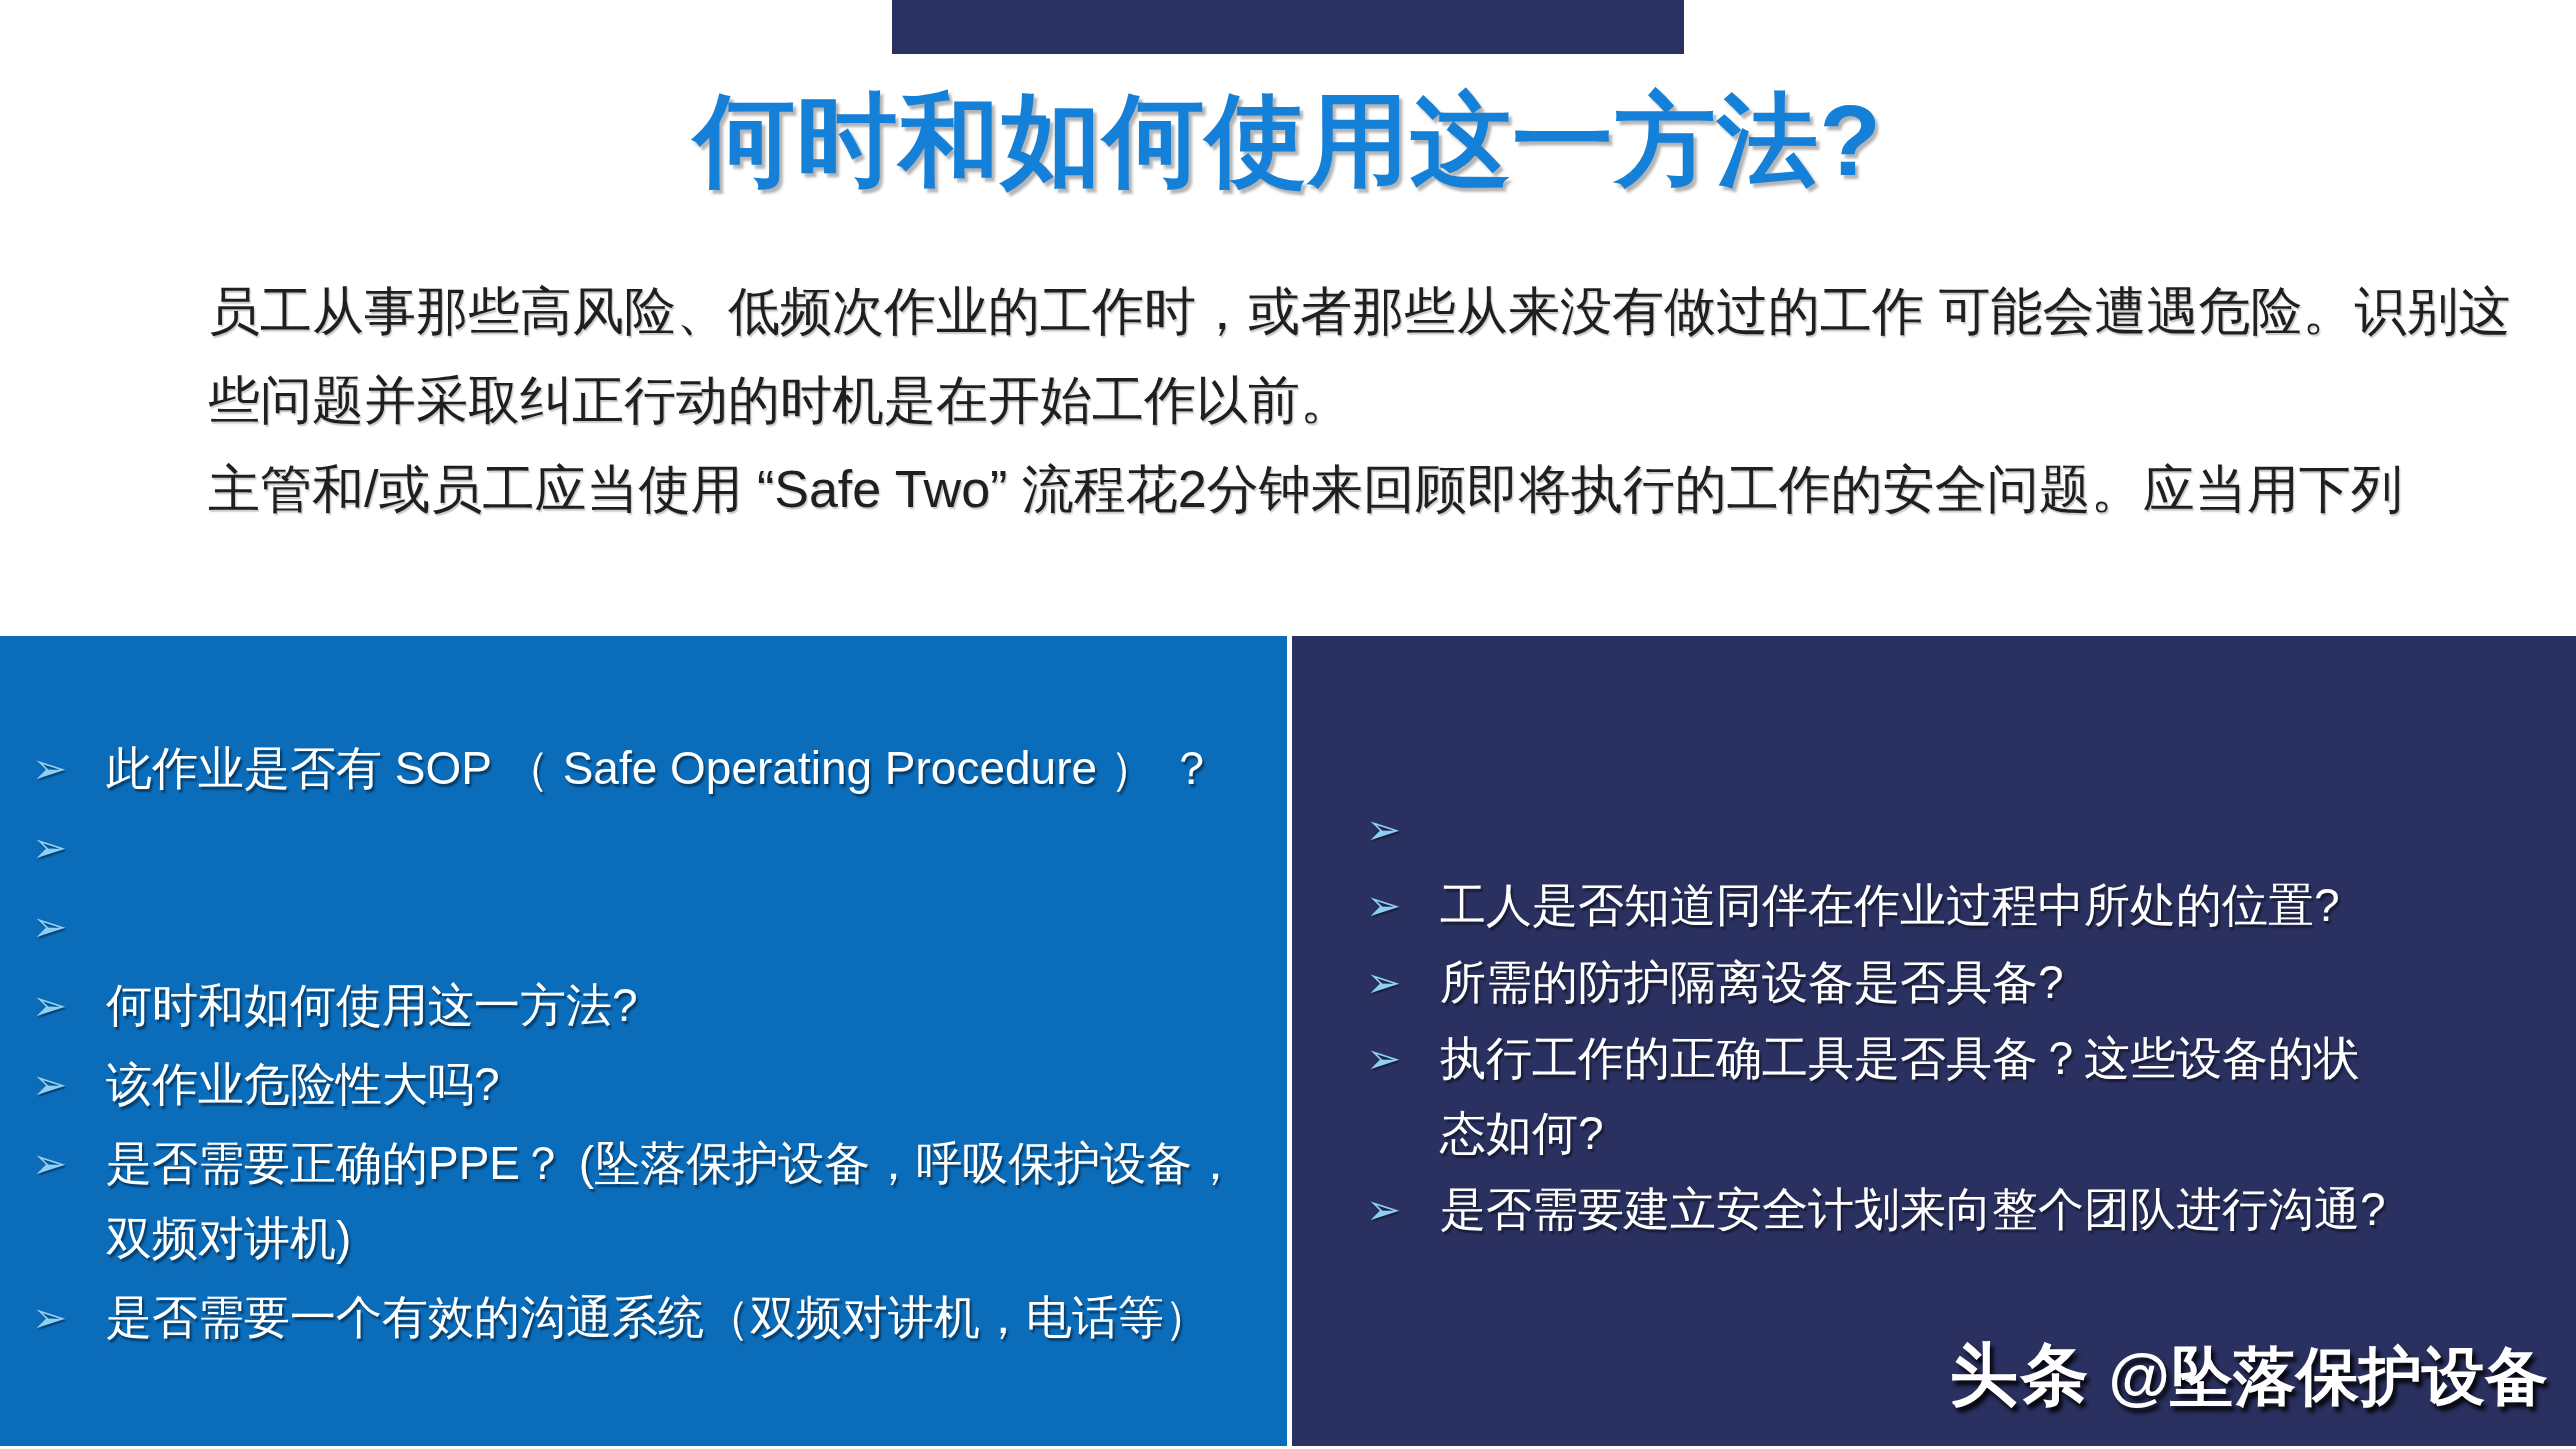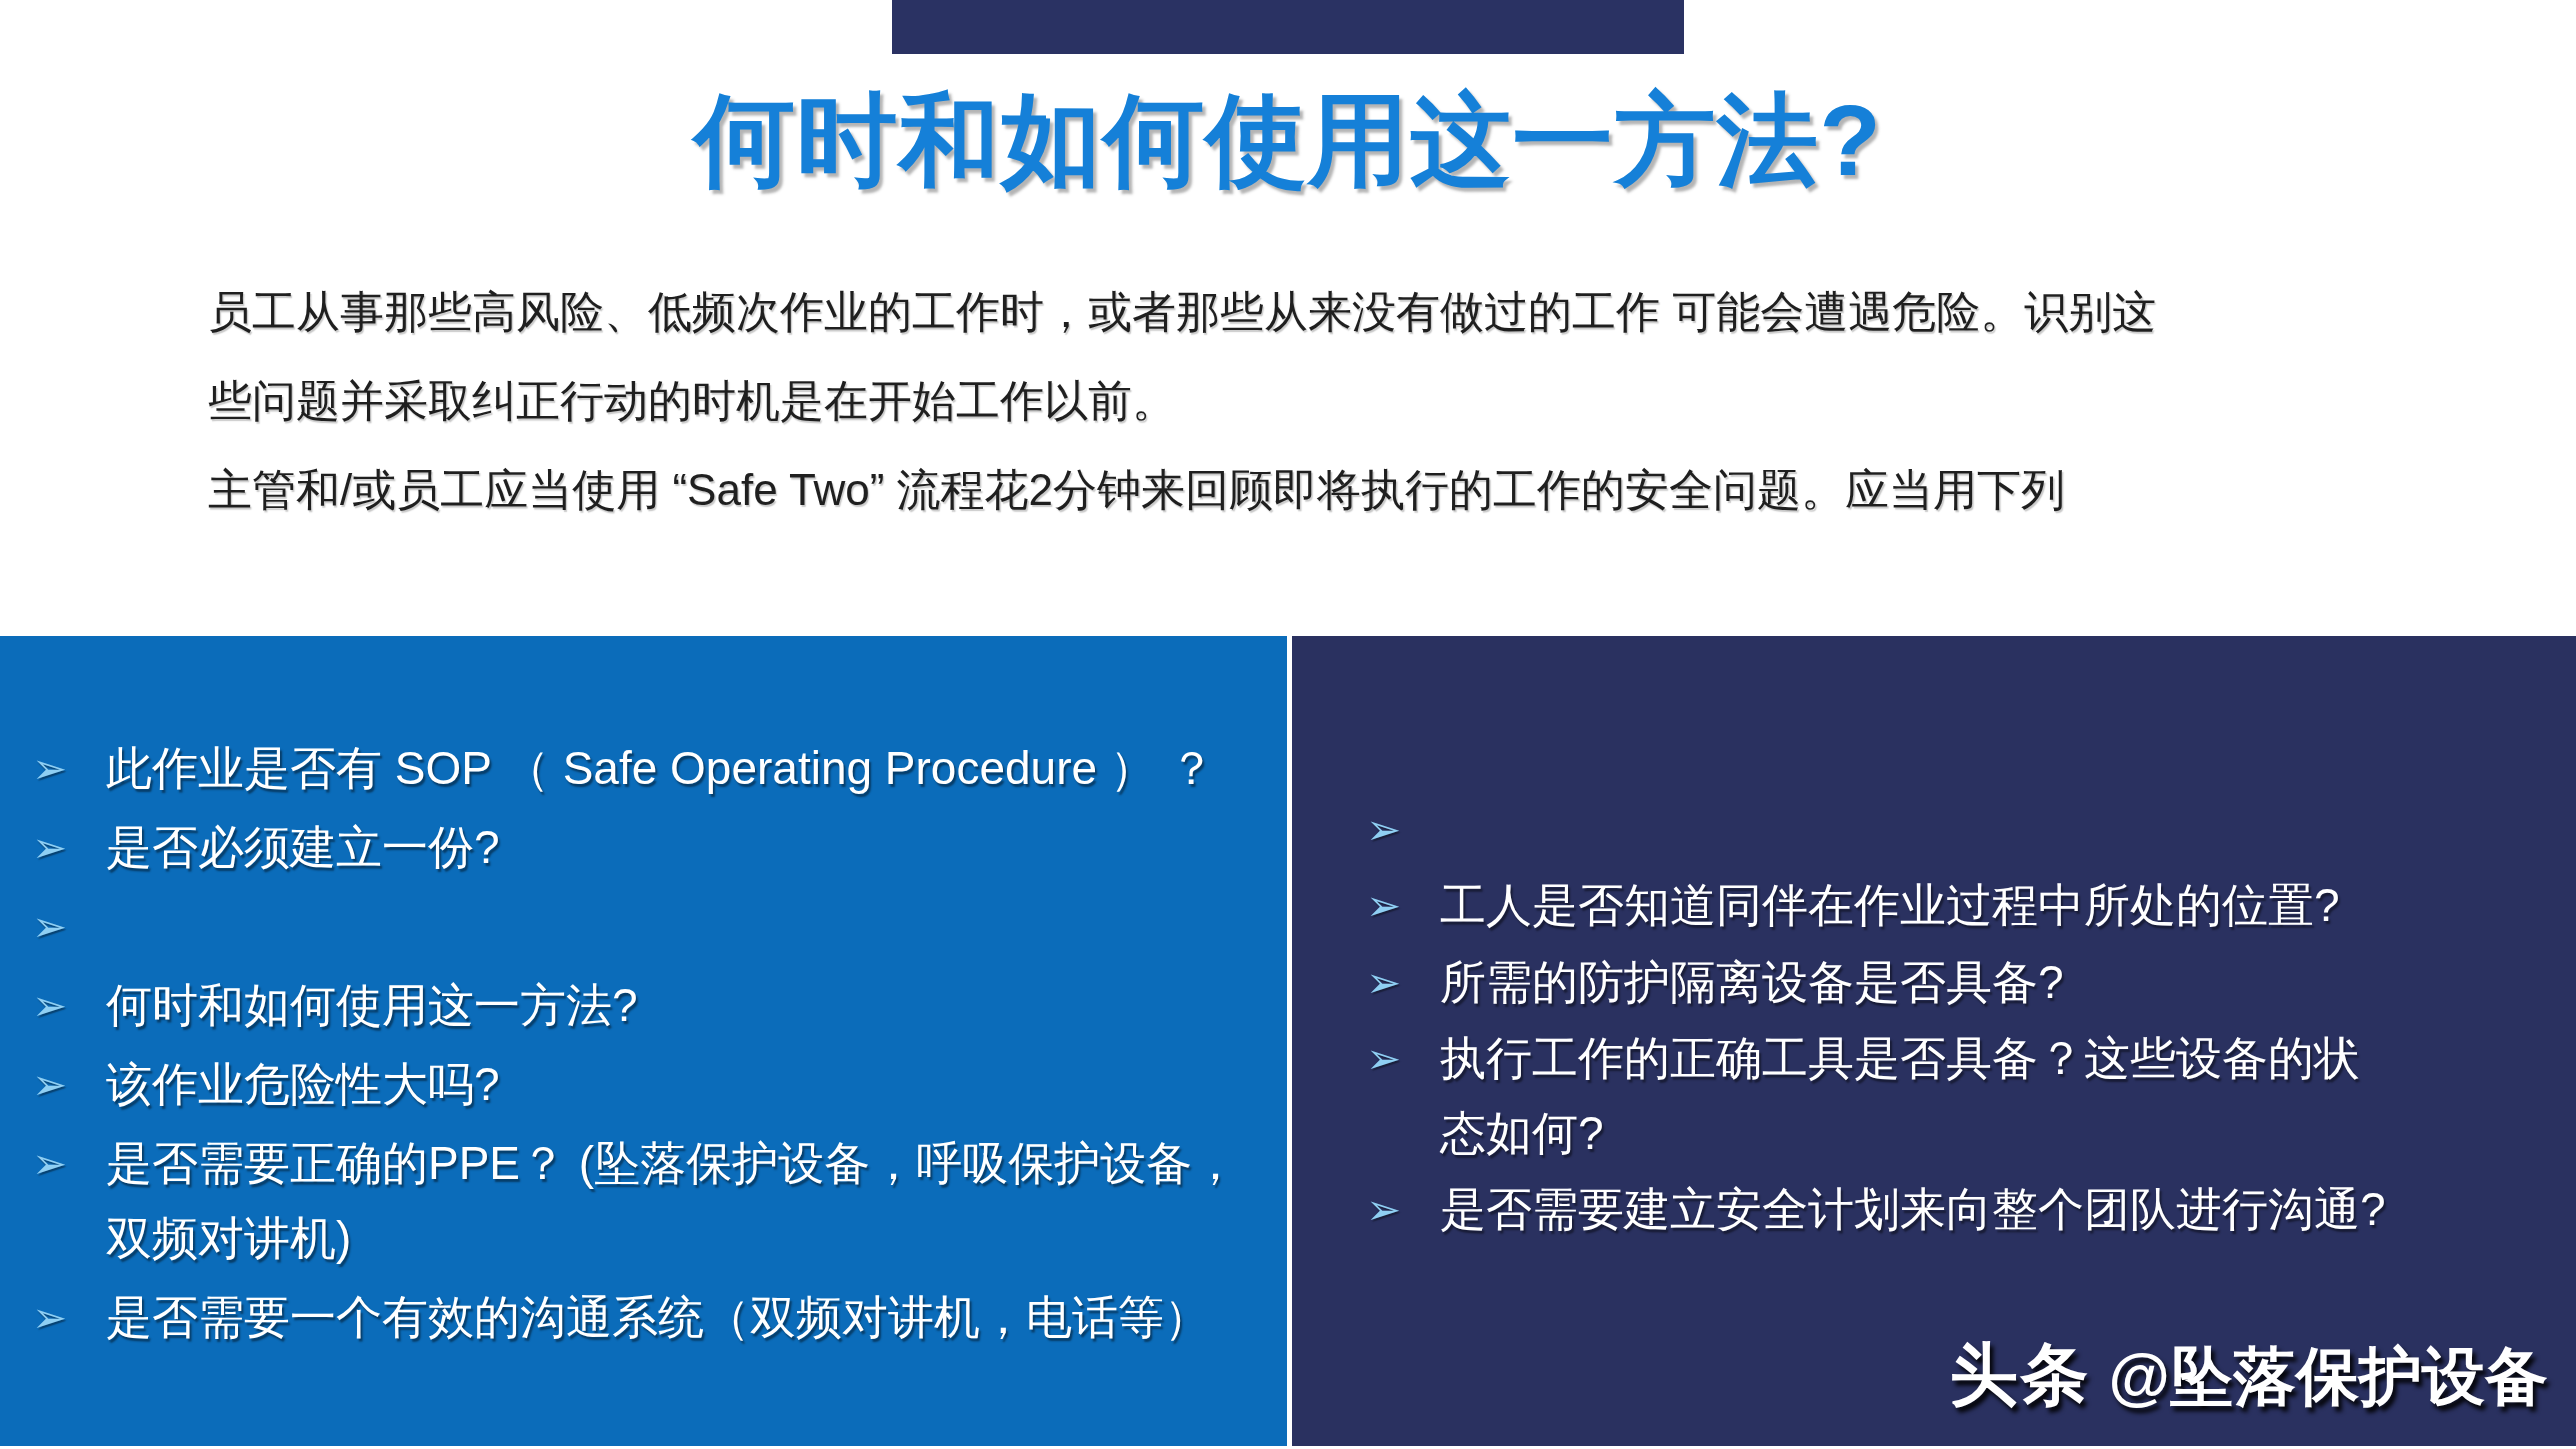--- a/index.html
+++ b/index.html
@@ -16,21 +16,21 @@
 
   .title{
     position:absolute;left:0;top:74px;width:2576px;margin:0;
     text-align:center;font-size:101px;font-weight:bold;color:#1580d8;
     letter-spacing:1.3px;
     text-shadow:3.4px 4px 2.7px rgba(40,40,40,0.35);
   }
 
   .intro{
     position:absolute;left:208px;top:267px;width:2214px;
-    font-size:44px;color:#1f1f1f;line-height:89px;
+    font-size:52px;color:#1f1f1f;line-height:89px;
     text-shadow:1.3px 2px 1.3px rgba(0,0,0,0.22);
   }
   .intro-line{white-space:pre;}
 
   .panel{
     position:absolute;top:636px;height:810px;box-sizing:border-box;
     color:#ffffff;
   }
   .panel-left{
     left:0;width:1287px;background:#0b6cba;
@@ -83,21 +83,20 @@
     <div class="intro-line">主管和/或员工应当使用 “Safe Two” 流程花2分钟来回顾即将执行的工作的安全问题。应当用下列</div>
   </div>
 
   <div class="panel panel-left">
     <div class="bullet">
       <span class="arrow">➢</span>
       <span class="btext">此作业是否有 SOP （ Safe Operating Procedure ） ？</span>
     </div>
     <div class="bullet">
       <span class="arrow">➢</span>
-      <span class="btext">是否必须建立一份?</span>
     </div>
     <div class="bullet">
       <span class="arrow">➢</span>
     </div>
     <div class="bullet">
       <span class="arrow">➢</span>
       <span class="btext">何时和如何使用这一方法?</span>
     </div>
     <div class="bullet">
       <span class="arrow">➢</span>

